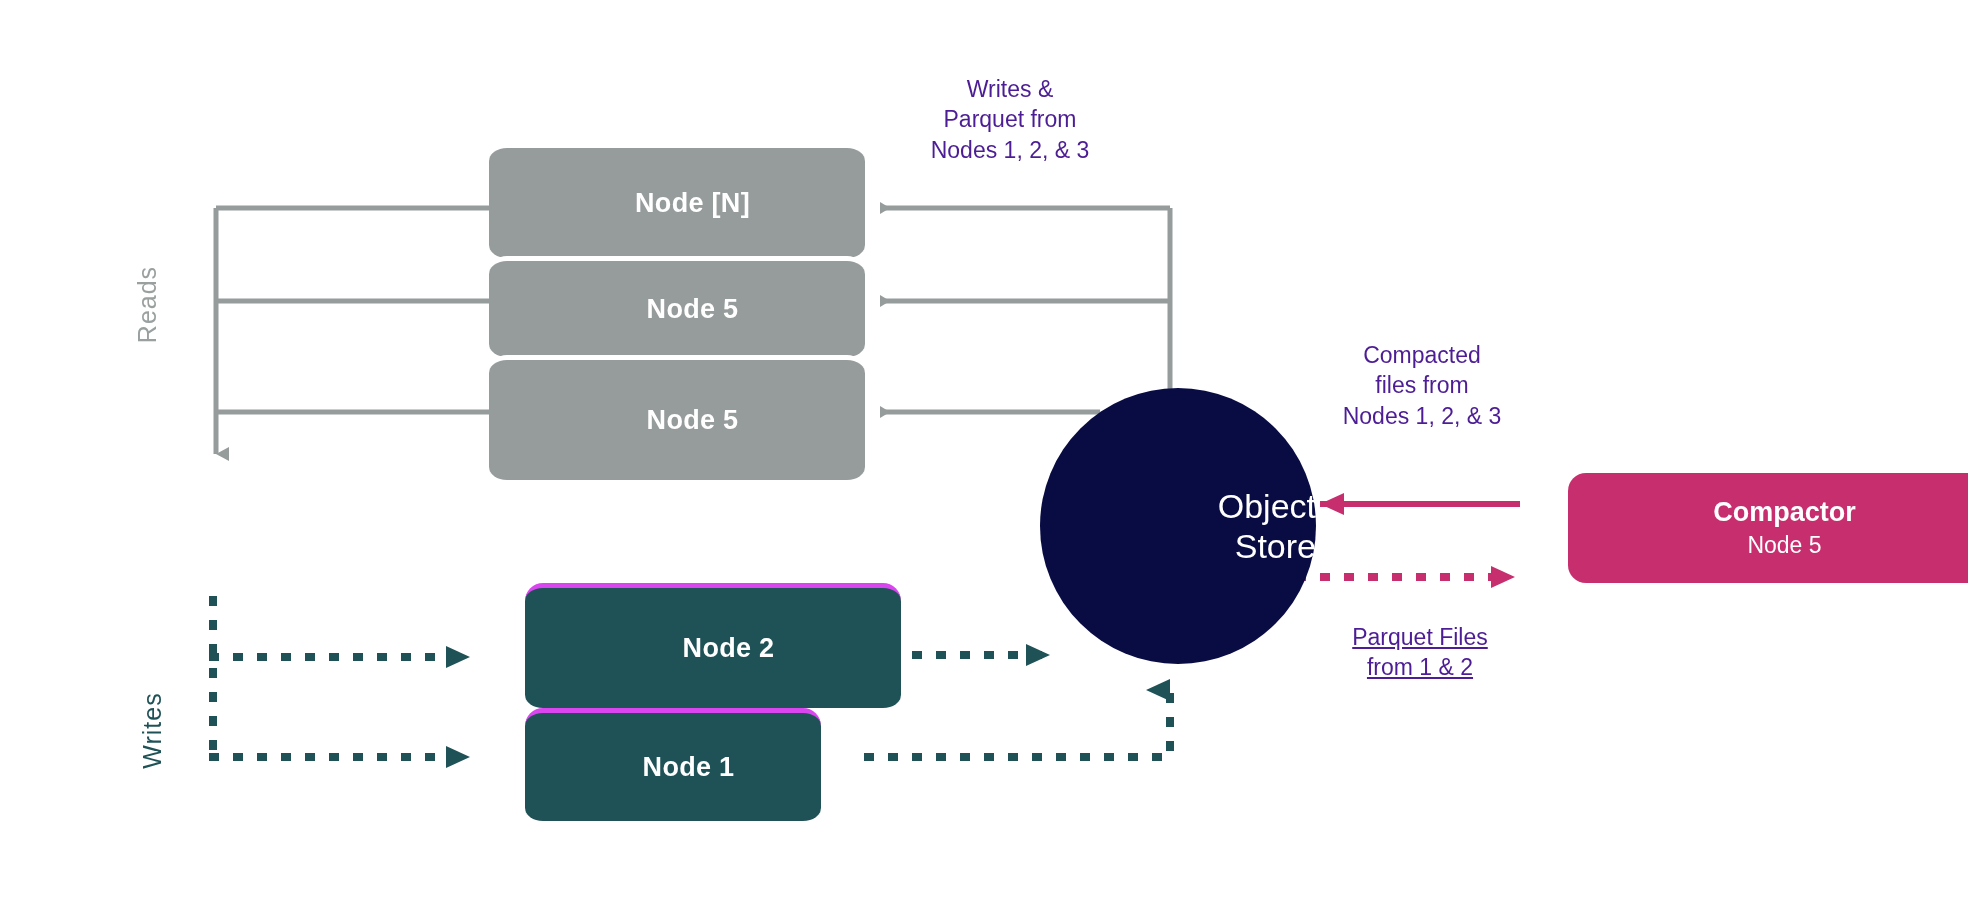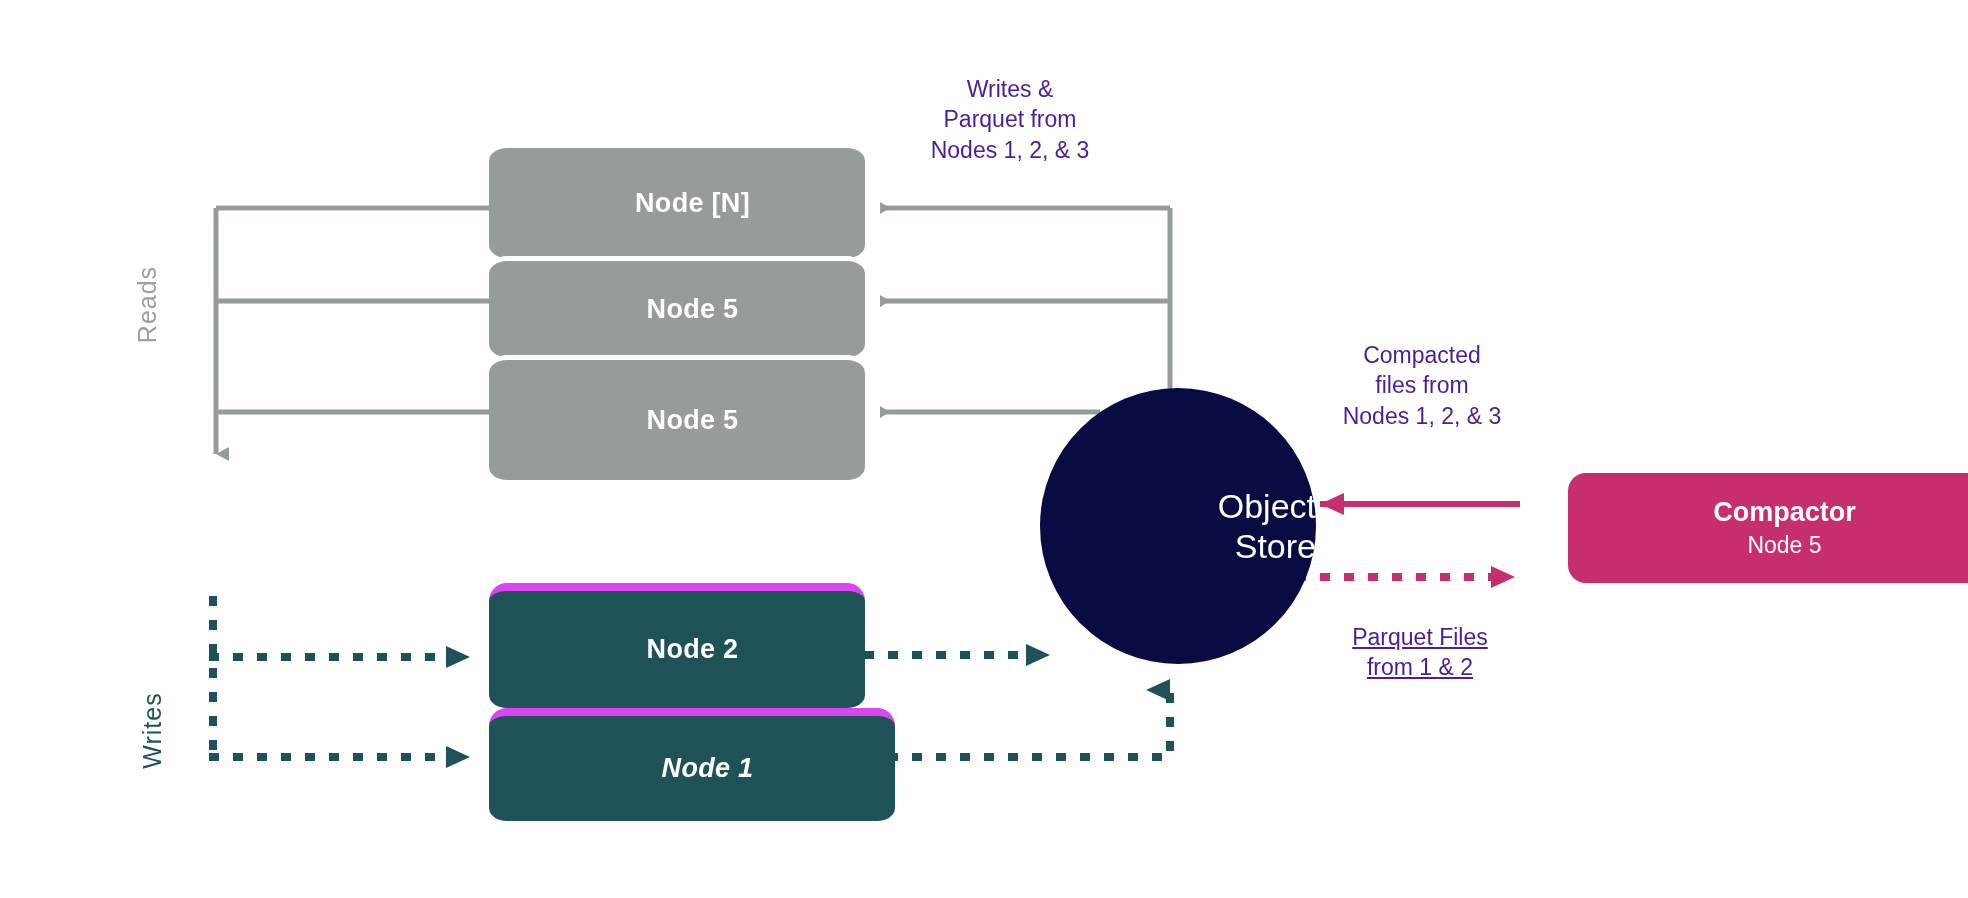--- a/index.html
+++ b/index.html
@@ -36,22 +36,23 @@
     border-radius: 18px;
     padding-left: 31px;
   }
   .gray-card {
     background: #969b9b;
     border-top: 5px solid #ffffff;
     border-bottom: 5px solid #ffffff;
   }
   .teal-card {
     background: #1f5257;
-    border-top: 8px solid #d946ef;
+    border-top: 5px solid #d946ef;
     border-bottom: 5px solid #ffffff;
+    margin-left: 36px;
   }
 
   #user-box {
     position: absolute;
     left: 78px;
     top: 474px;
     width: 277px;
     height: 120px;
     border-radius: 18px;
     background: #e4f0f0;
@@ -194,21 +195,21 @@
   <div class="node-card gray-card" style="left:489px; top:256px; width:376px; height:106px;">
     <span>Node 5</span>
   </div>
   <div class="node-card gray-card" style="left:489px; top:355px; width:376px; height:130px;">
     <span>Node 5</span>
   </div>
 
   <div class="node-card teal-card" style="left:489px; top:583px; width:376px; height:130px;">
     <span>Node 2</span>
   </div>
-  <div class="node-card teal-card" style="left:489px; top:708px; width:406px; height:118px;font-style:italic;">
+  <div class="node-card teal-card" style="left:489px; top:708px; width:296px; height:118px;">
     <span>Node 1</span>
   </div>
 
 
   <div id="object-store">
     <span>Object</span>
     <span>Store</span>
   </div>
 
   <div id="compactor">

